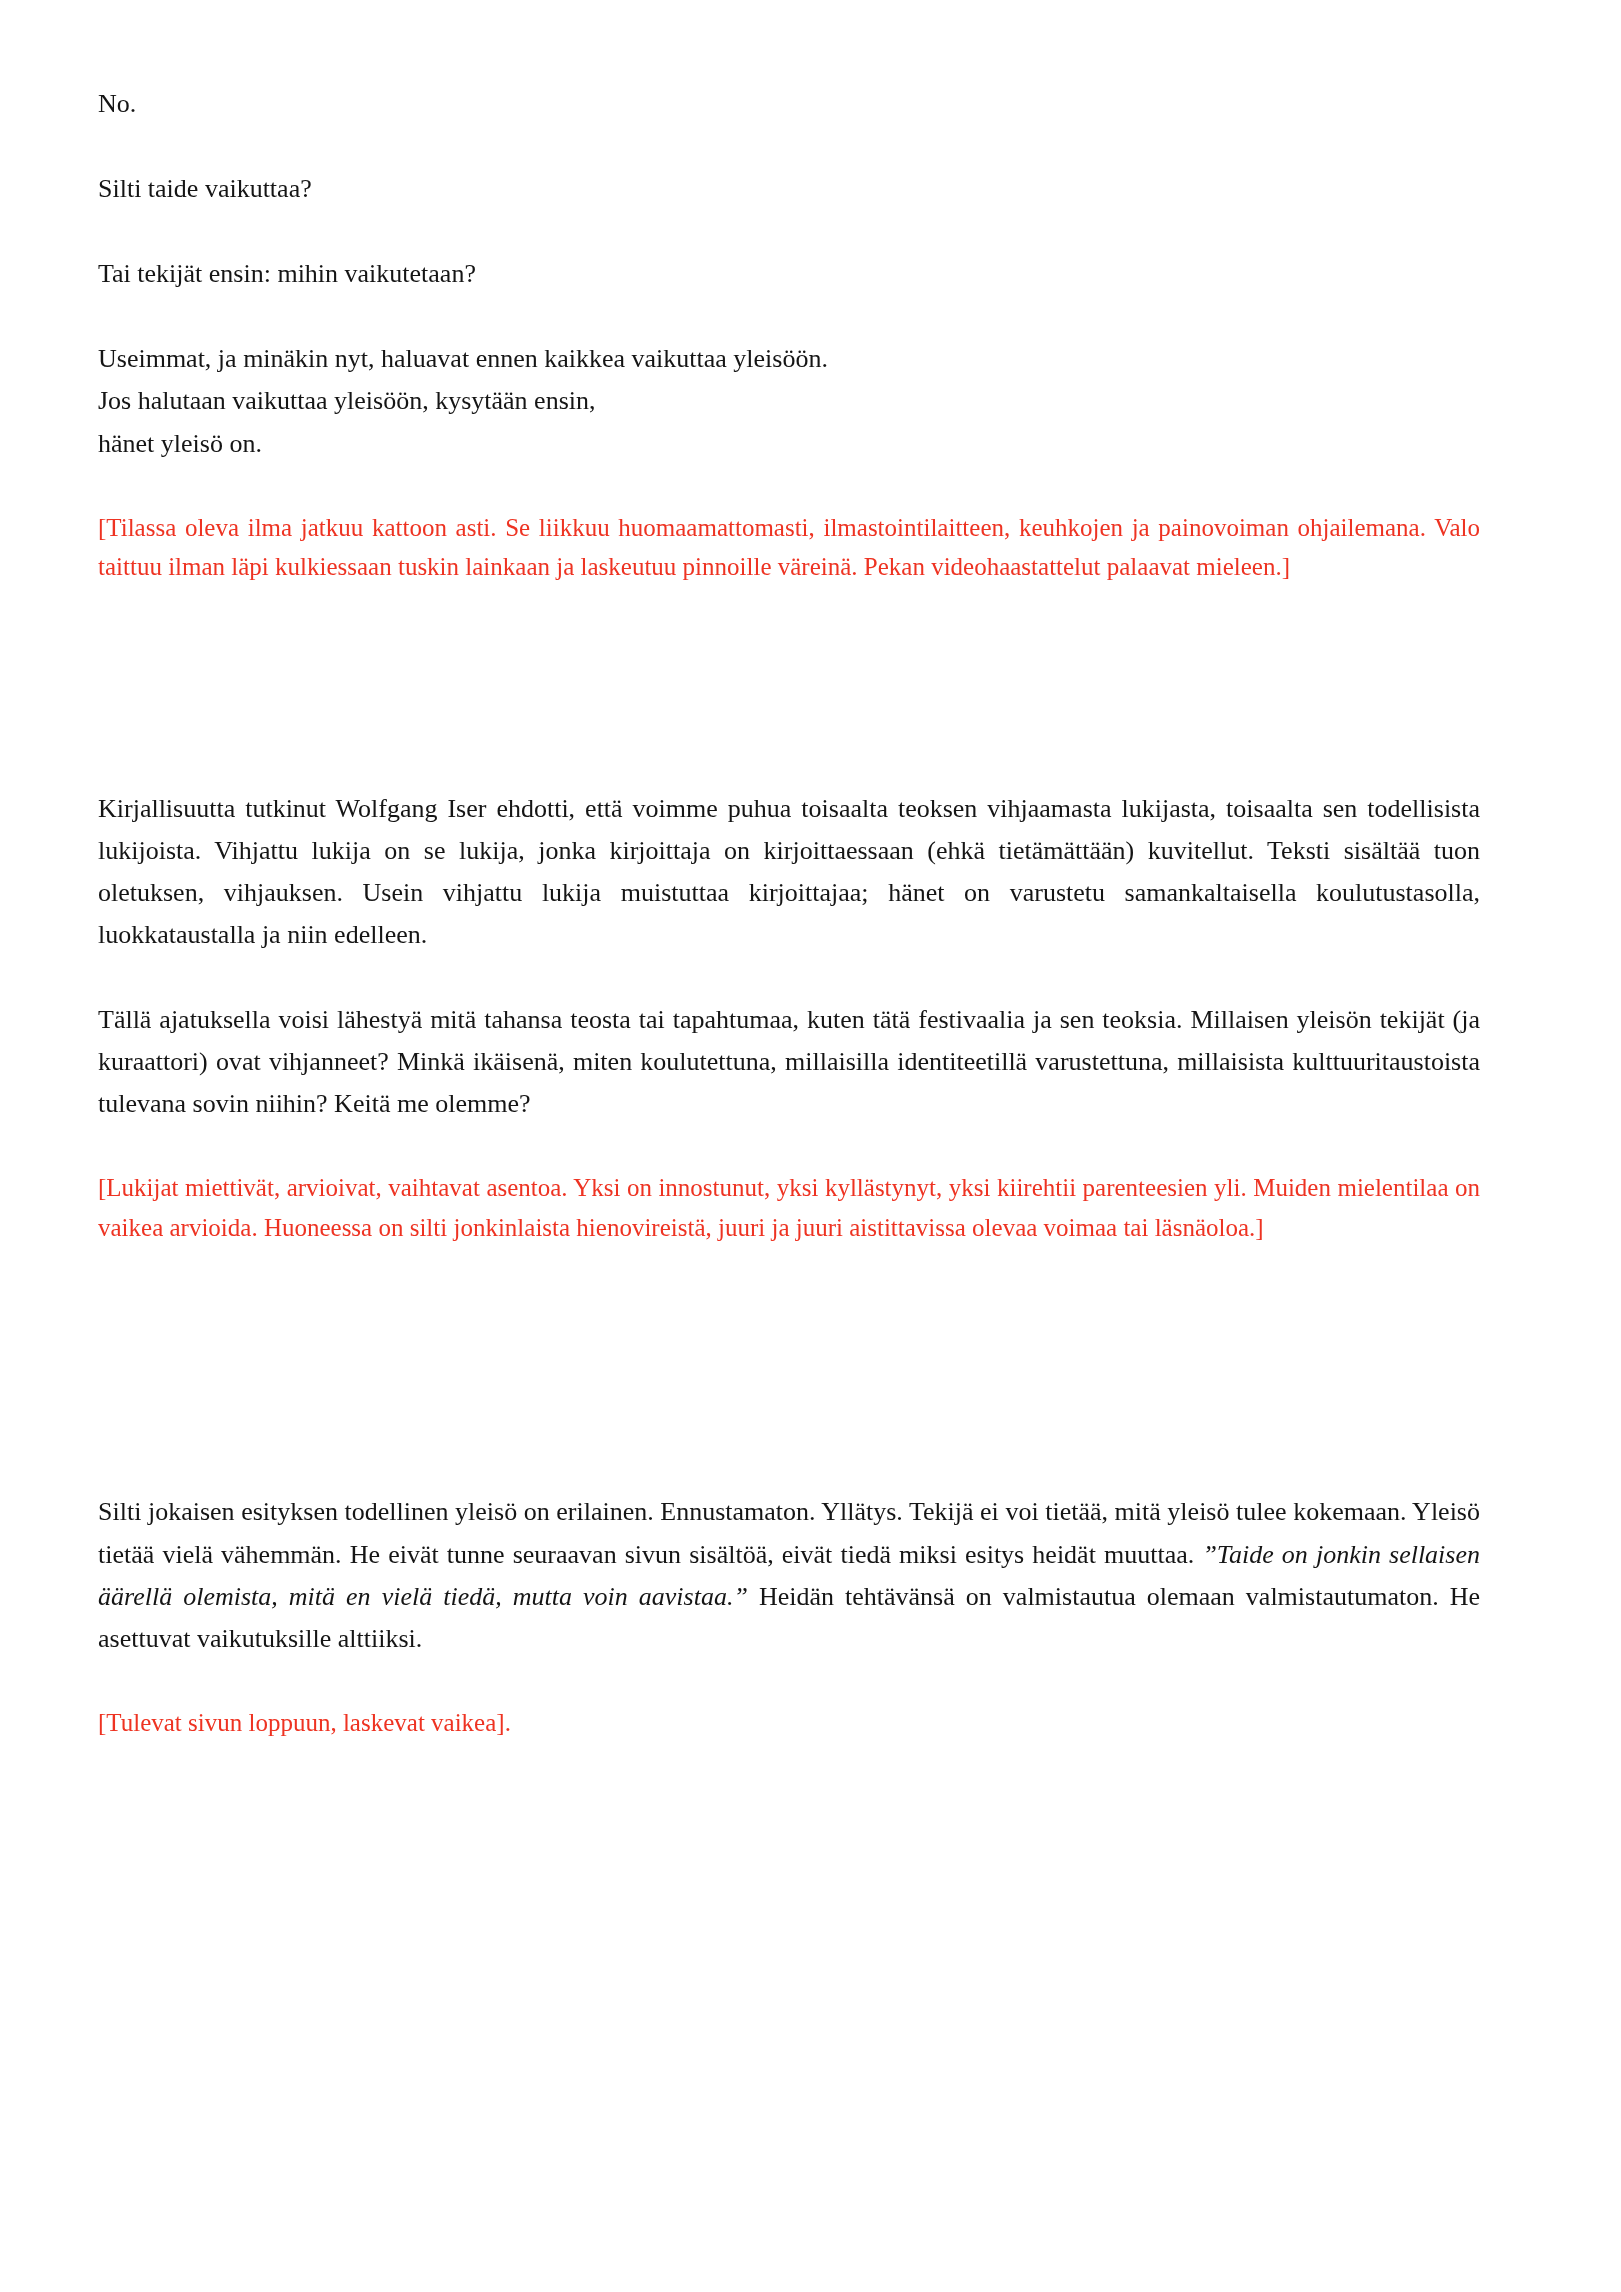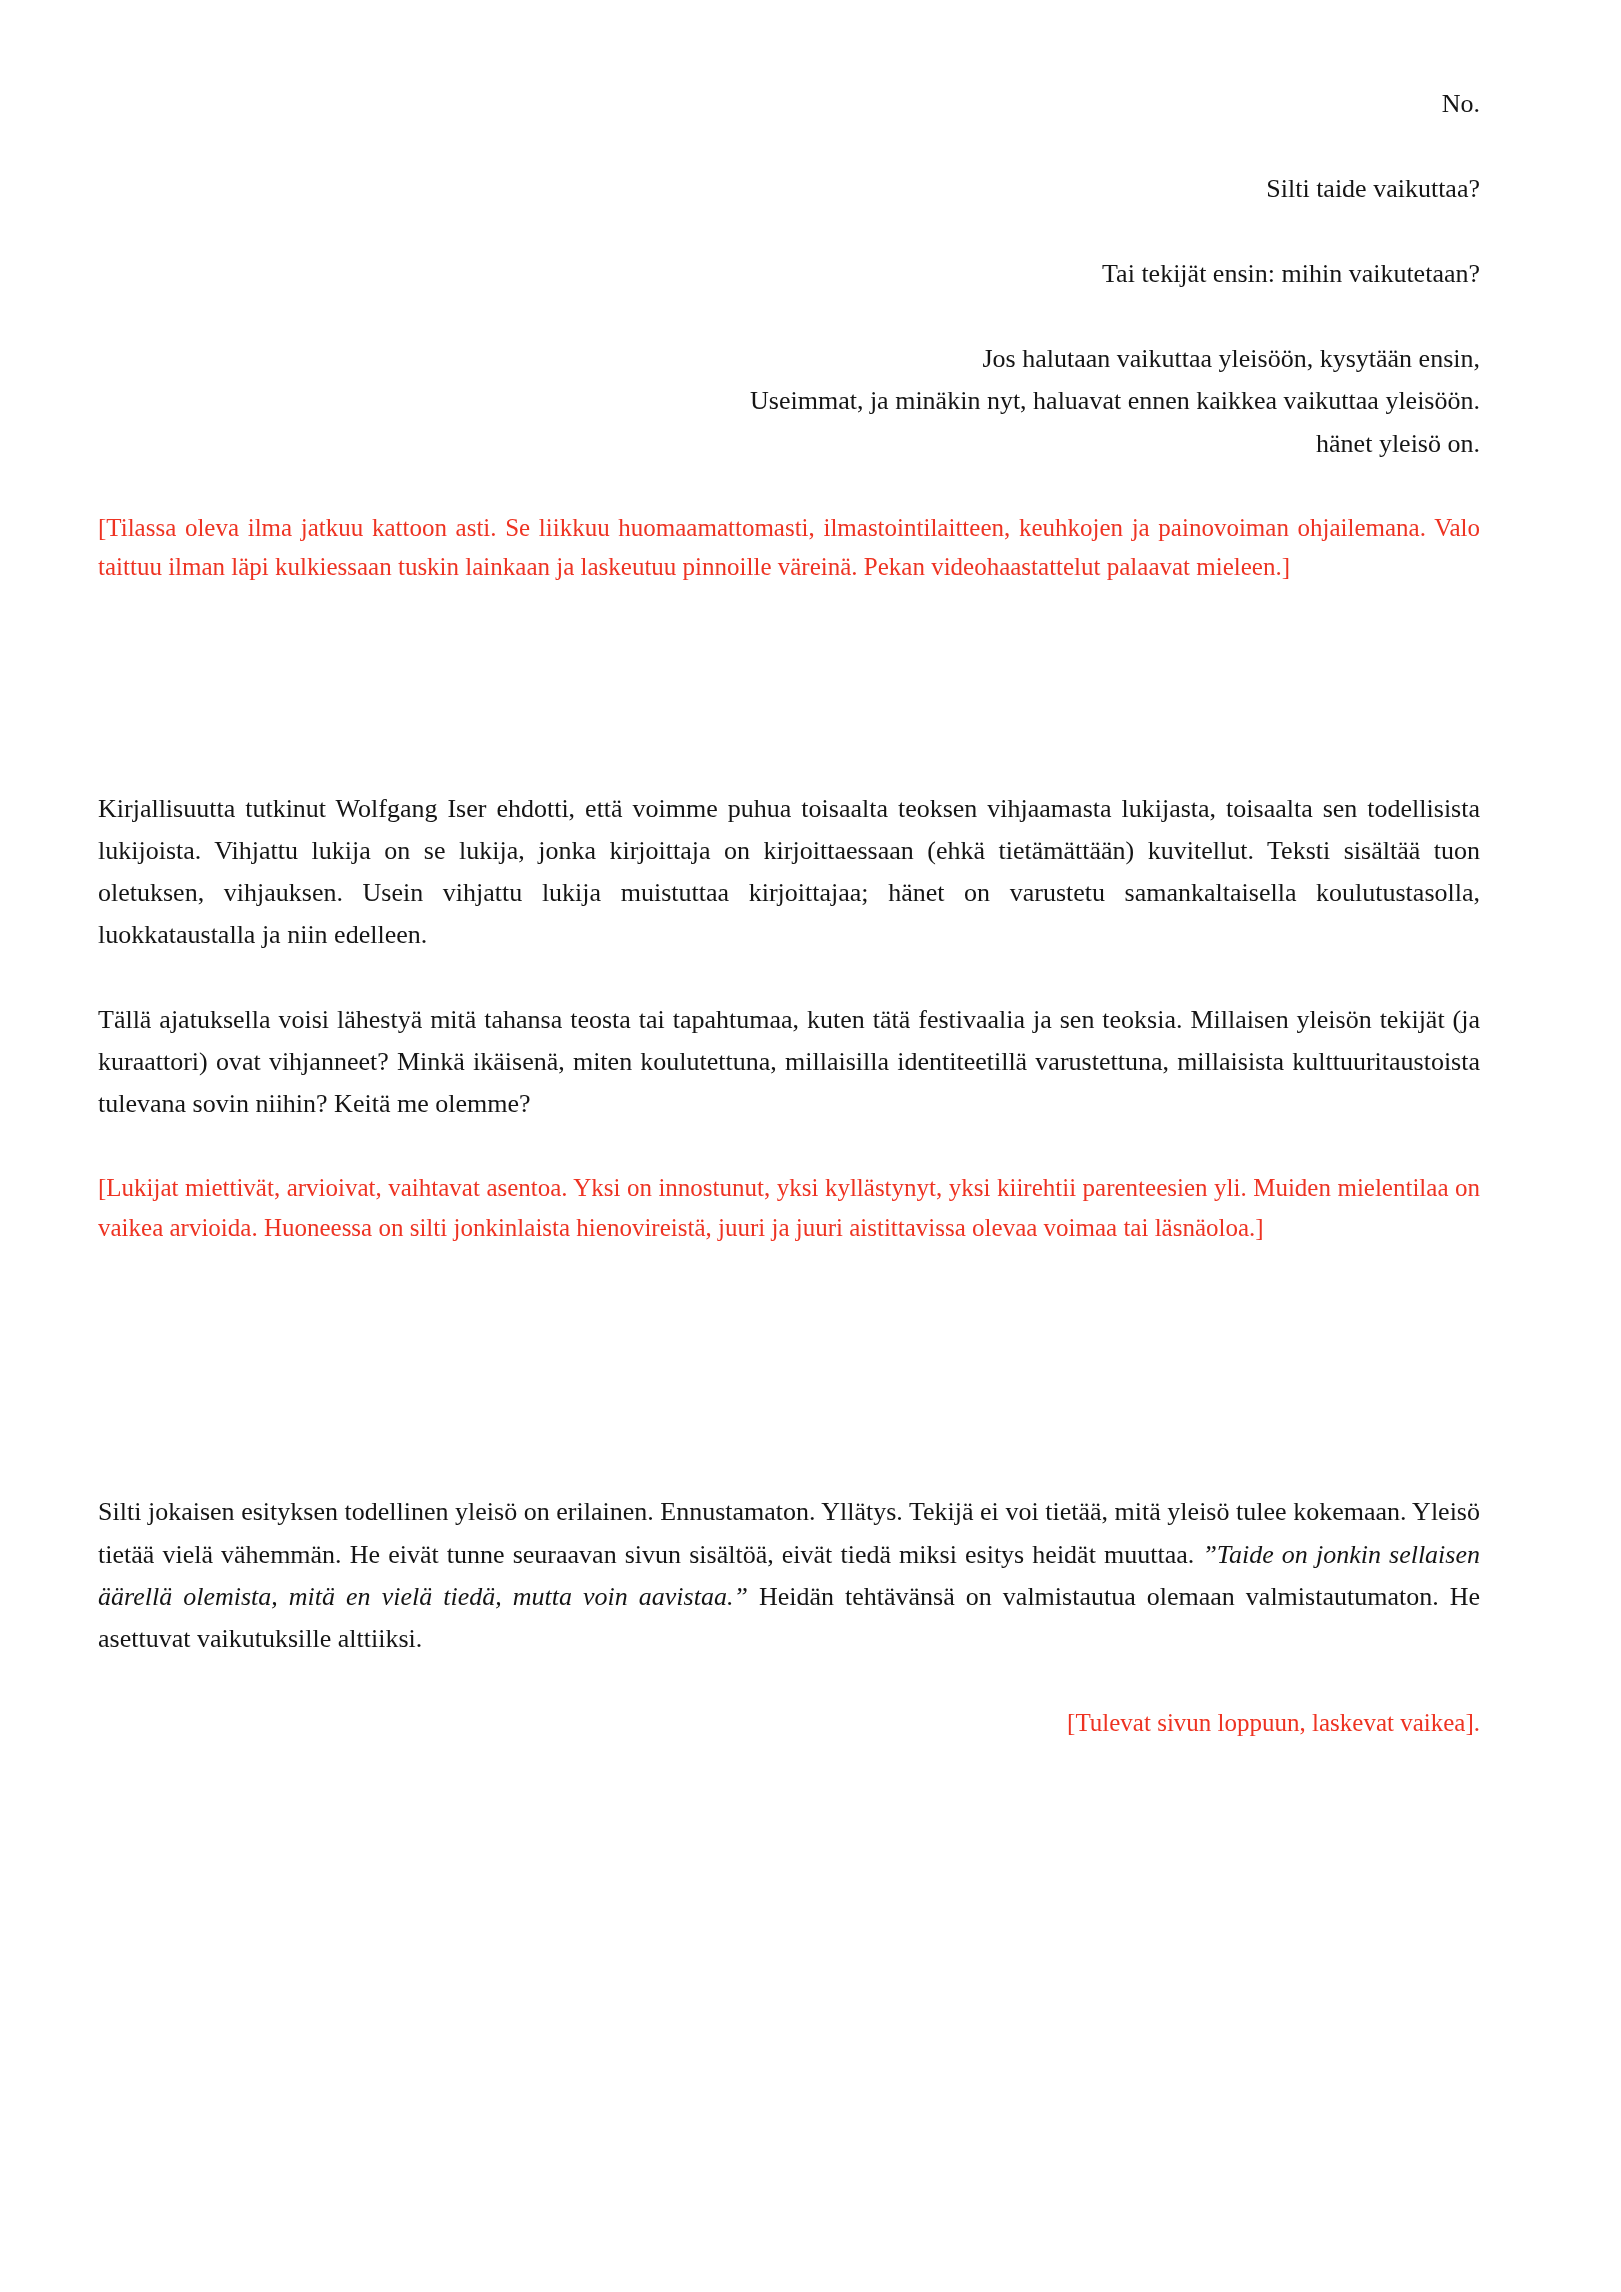--- a/index.html
+++ b/index.html
@@ -31,43 +31,43 @@
     text-justify: inter-word;
   }
   .plain {
     color: #151515;
   }
   .stage {
     color: #ee3322;
     font-size: 25px;
     line-height: 1.58;
   }
-  .nohy { text-align: right; }
+  .nohy { text-align: left; }
   .gap-md { height: 43px; }
   .gap-xxl { height: 201px; }
   .ital { }
   .quote { font-style: italic; }
 </style>
 </head>
 <body>
 
 <div class="page">
   <div class="doc">
 
     <p class="plain nohy">No.</p>
     <div class="gap-md"></div>
 
     <p class="plain nohy">Silti taide vaikuttaa?</p>
     <div class="gap-md"></div>
 
     <p class="plain nohy">Tai tekijät ensin: mihin vaikutetaan?</p>
     <div class="gap-md"></div>
 
+    <p class="plain nohy">Useimmat, ja minäkin nyt, haluavat ennen kaikkea vaikuttaa yleisöön.</p>
     <p class="plain nohy">Jos halutaan vaikuttaa yleisöön, kysytään ensin,</p>
-    <p class="plain nohy">Useimmat, ja minäkin nyt, haluavat ennen kaikkea vaikuttaa yleisöön.</p>
     <p class="plain nohy">hänet yleisö on.</p>
     <div class="gap-md"></div>
 
     <p class="stage">[Tilassa oleva ilma jatkuu kattoon asti. Se liikkuu huomaamattomasti, ilmastointilaitteen, keuhkojen ja painovoiman ohjailemana. Valo taittuu ilman läpi kulkiessaan tuskin lainkaan ja laskeutuu pinnoille väreinä. Pekan videohaastattelut palaavat mieleen.]</p>
 
     <div class="gap-xxl"></div>
 
     <p class="plain">
       <span>Kirjallisuutta tutkinut Wolfgang Iser ehdotti, että voimme puhua toisaalta teoksen </span><span class="ital">vihjaamasta lukijasta</span><span>, toisaalta sen </span><span class="ital">todellisista lukijoista</span><span>. Vihjattu lukija on se lukija, jonka kirjoittaja on kirjoittaessaan (ehkä tietämättään) kuvitellut. Teksti sisältää tuon oletuksen, vihjauksen. Usein vihjattu lukija muistuttaa kirjoittajaa; hänet on varustetu samankaltaisella koulutustasolla, luokkataustalla ja niin edelleen.</span>
     </p>

